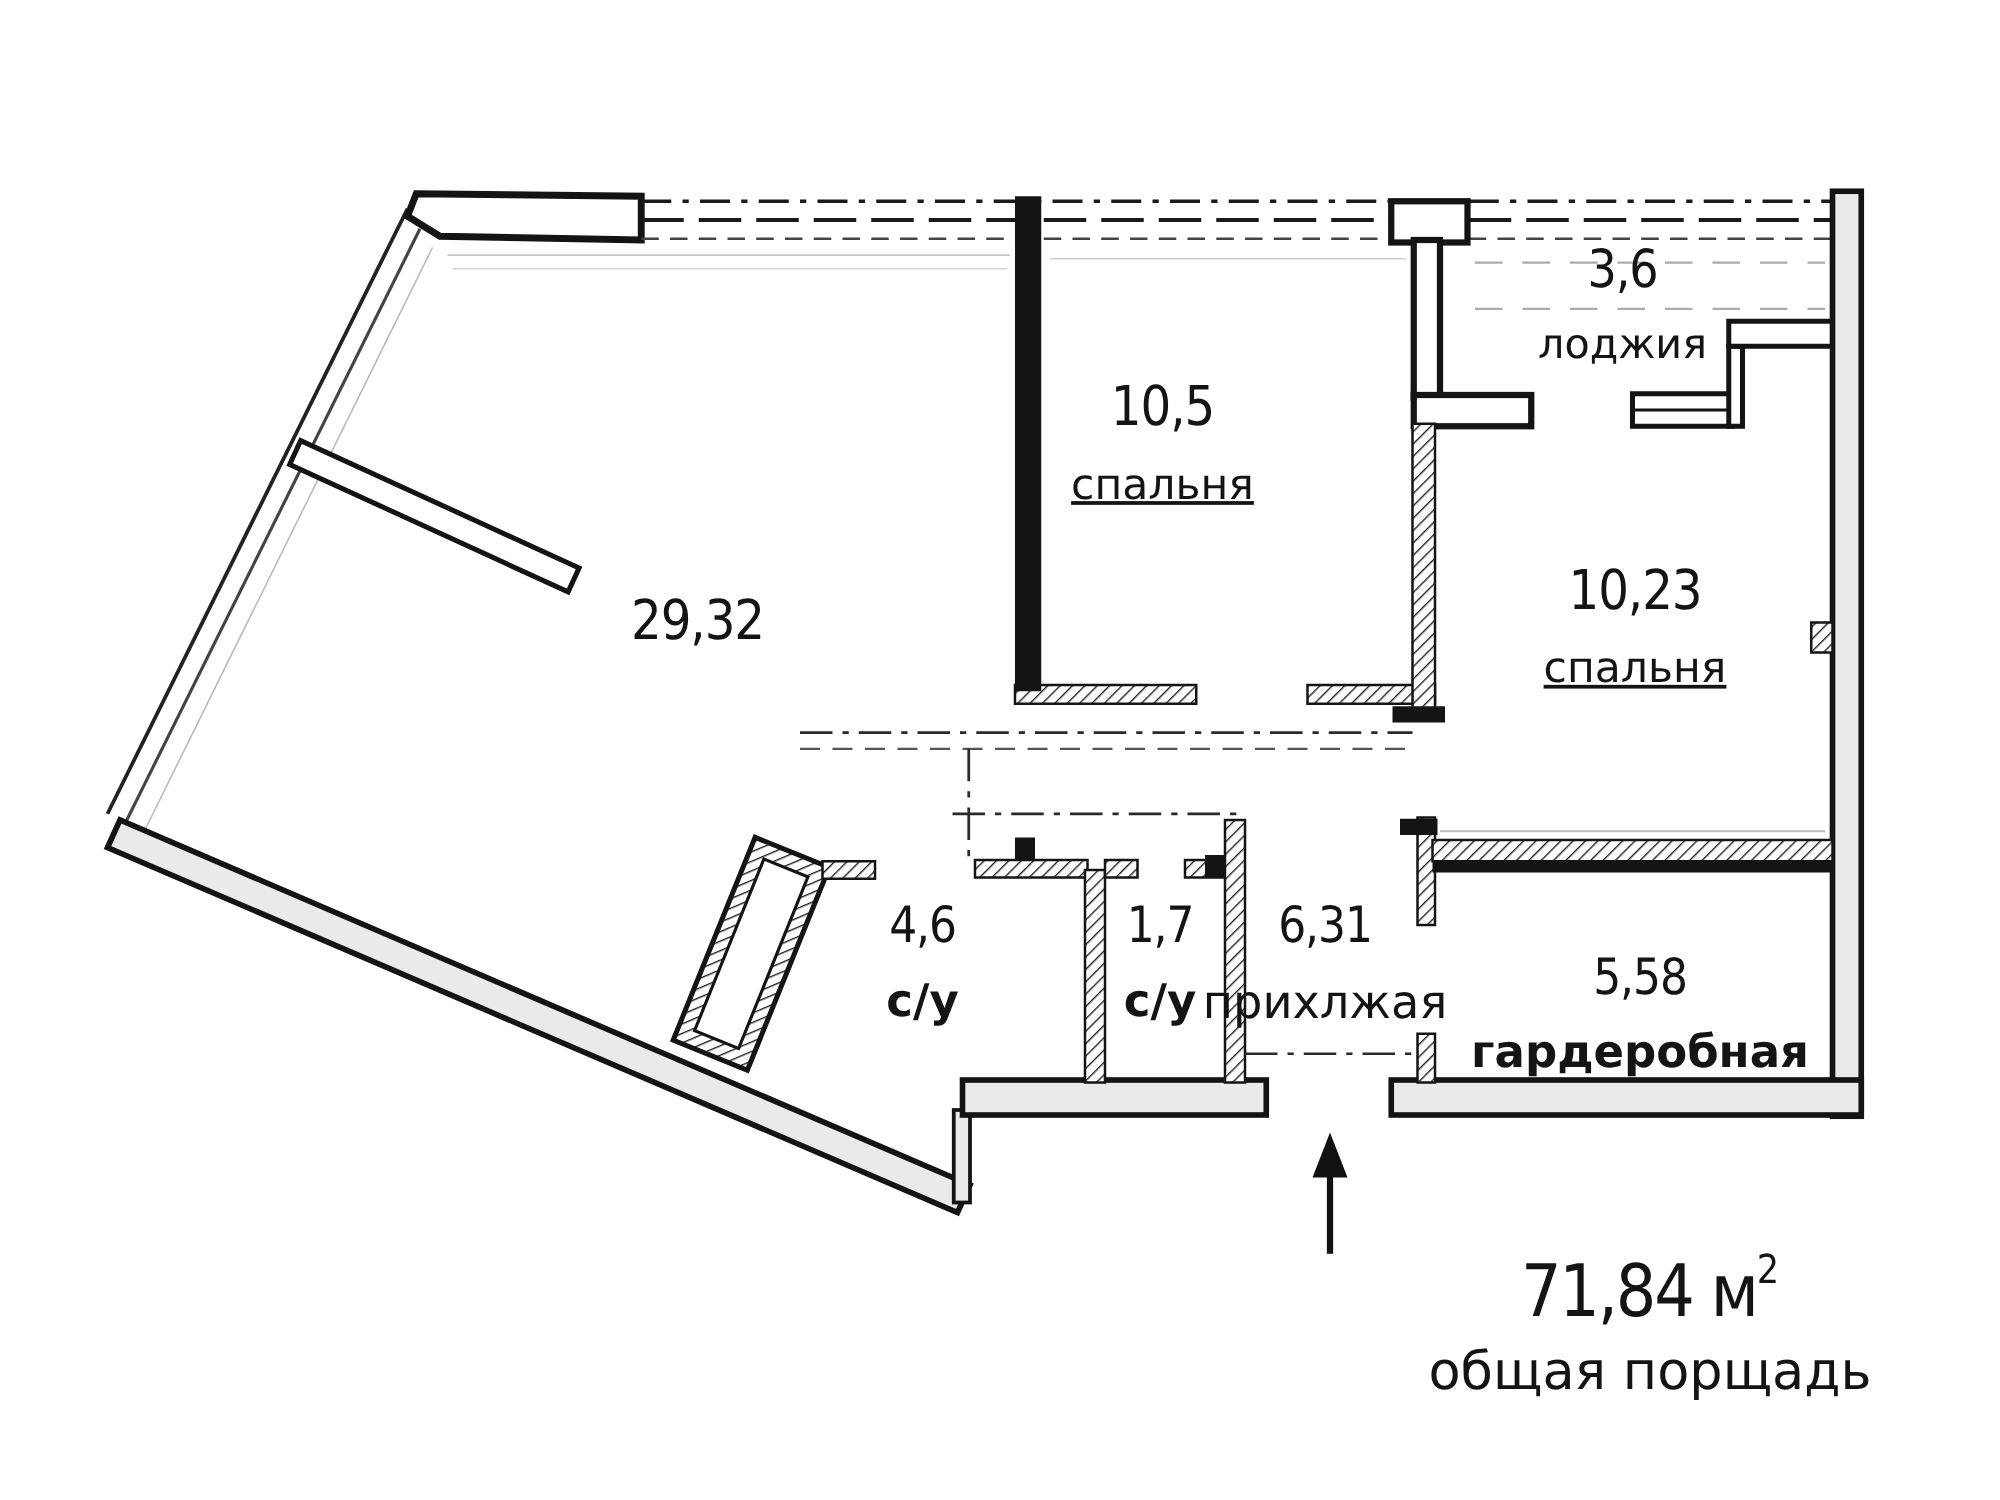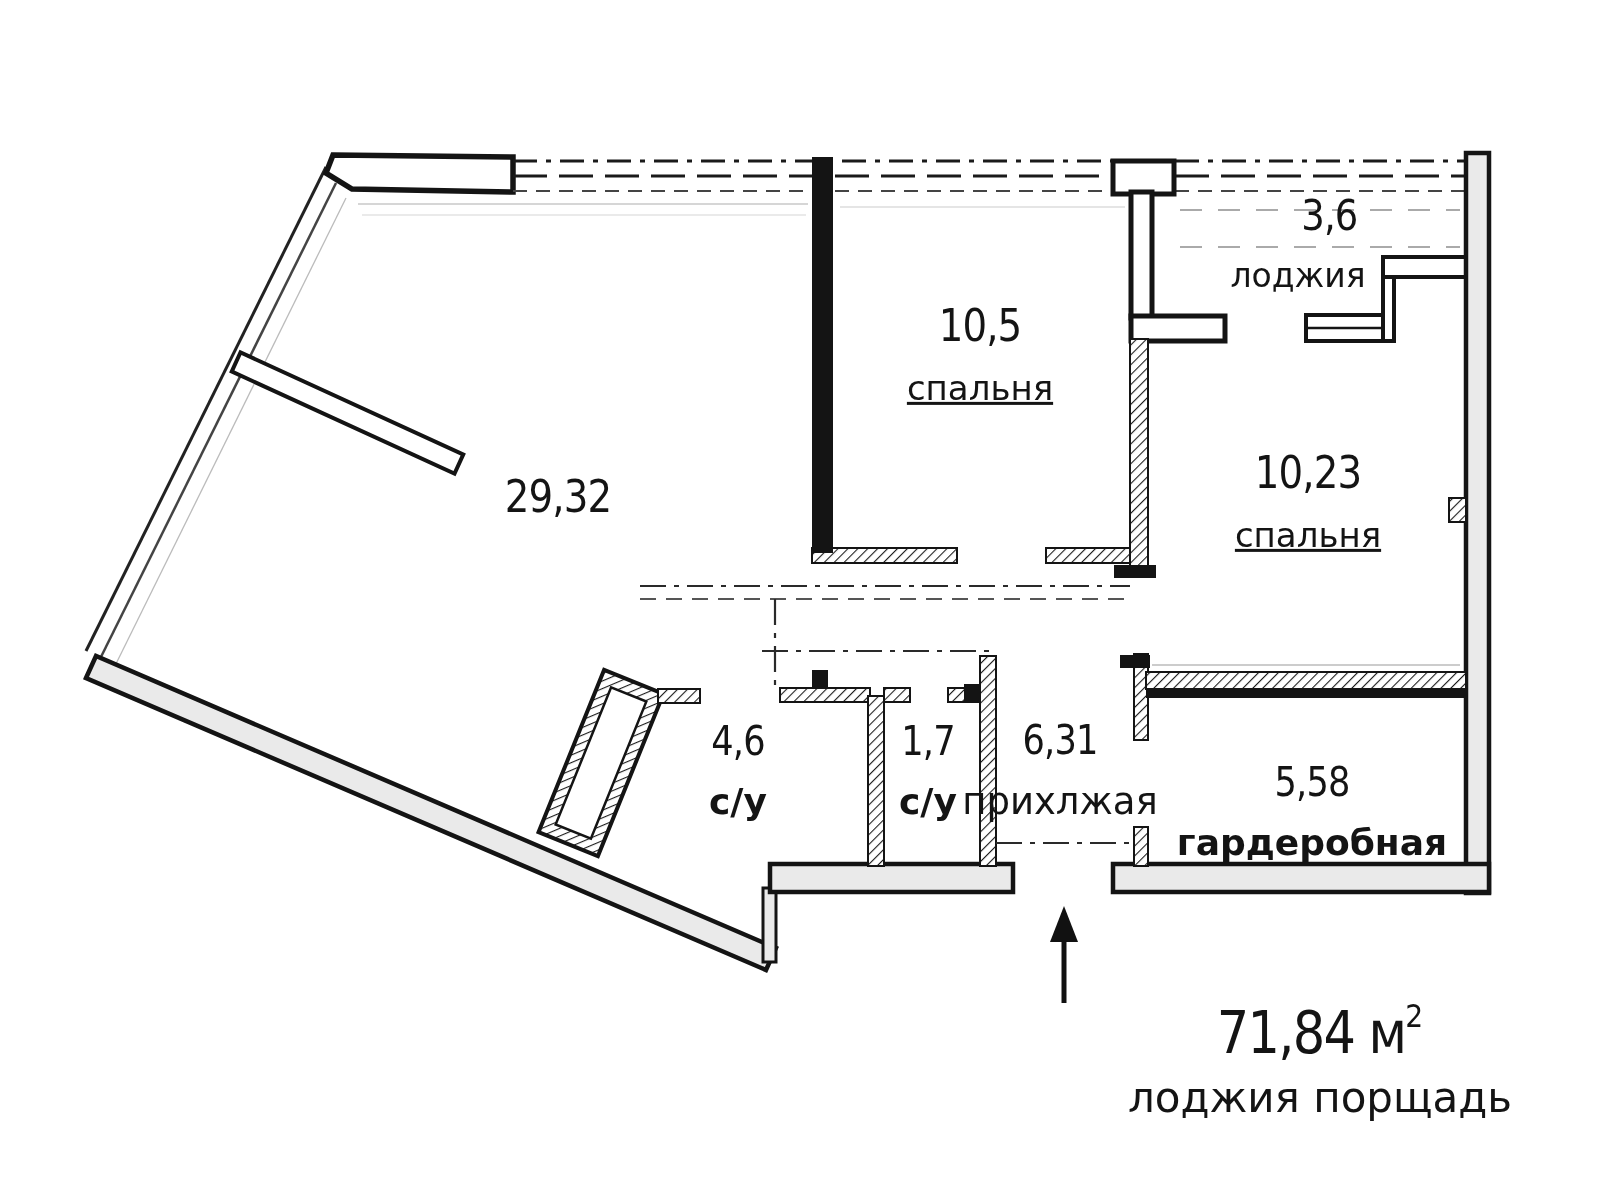--- a/index.html
+++ b/index.html
@@ -121,25 +121,25 @@
 
   <g>
     <polygon points="1064,906 1050,942 1078,942" fill="#111"></polygon>
     <line x1="1064" y1="940" x2="1064" y2="1003" stroke="#111" stroke-width="5"></line>
   </g>
 </svg>
 
 <div class="lbl big" style="left:558px;top:497px;">
   <span class="area">29,32</span>
 </div>
-<div class="lbl big" style="left:980px;top:354px;">
+<div class="lbl big" style="left:930px;top:354px;">
   <span class="area">10,5</span>
   <span class="rname">спальня</span>
 </div>
-<div class="lbl med" style="left:1298px;top:243px;text-align:right;">
+<div class="lbl med" style="left:1298px;top:243px;">
   <span class="area">3,6</span>
   <span class="rname">лоджия</span>
 </div>
 <div class="lbl big" style="left:1308px;top:501px;">
   <span class="area">10,23</span>
   <span class="rname">спальня</span>
 </div>
 <div class="lbl small" style="left:738px;top:771px;">
   <span class="area">4,6</span>
   <span class="rname">с/у</span>
@@ -152,16 +152,16 @@
   <span class="area">6,31</span>
   <span class="rname">прихлжая</span>
 </div>
 <div class="lbl small" style="left:1312px;top:812px;">
   <span class="area">5,58</span>
   <span class="rname">гардеробная</span>
 </div>
 
 <div class="lbl total" style="left:1320px;top:1059px;">
   <span class="area"><span>71,84</span><span> м</span><span class="sup">2</span></span>
-  <span class="rname">лоджия порщадь</span>
+  <span class="rname">общая порщадь</span>
 </div>
 
 </div>
 
 </body></html>

